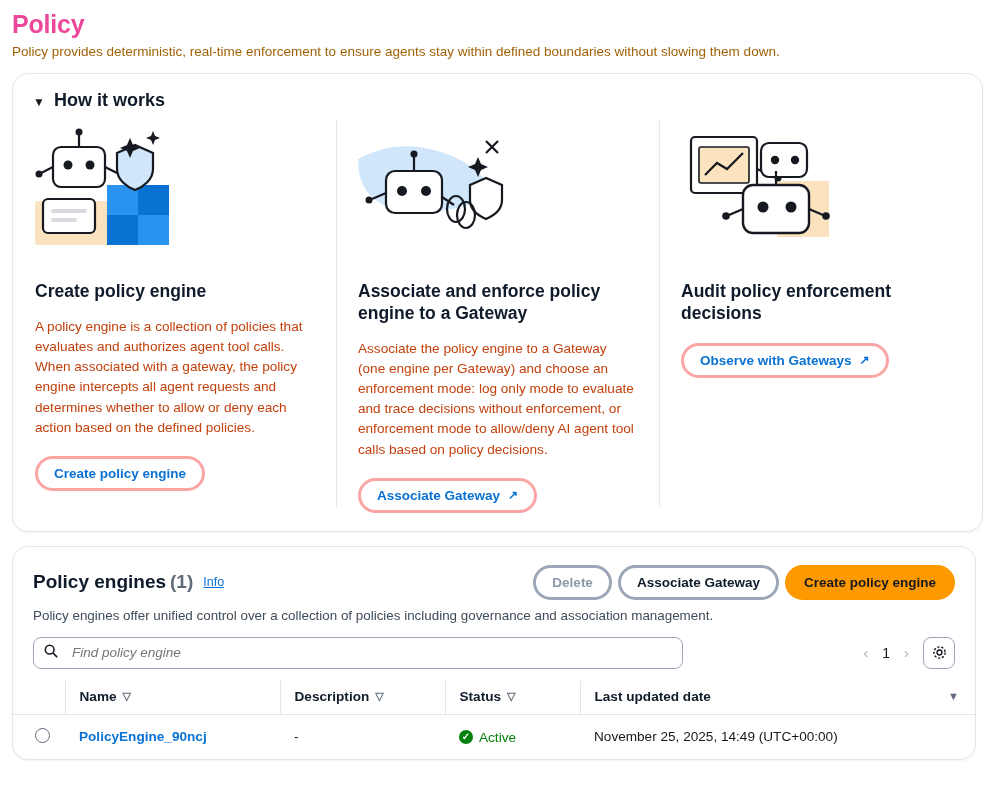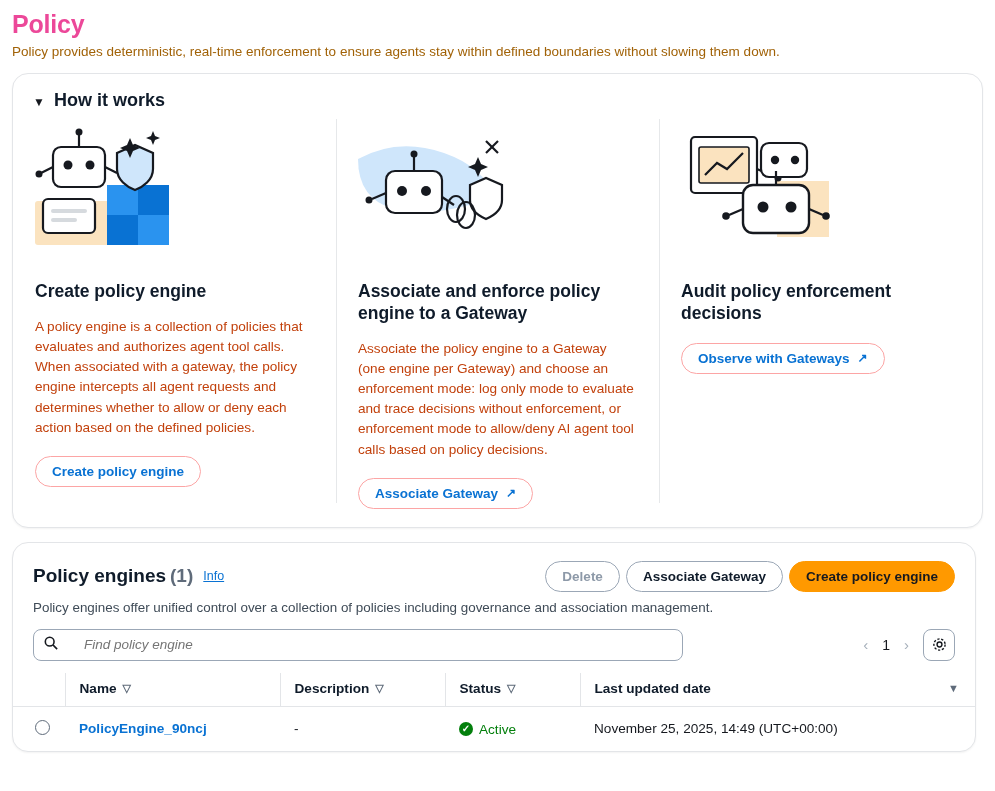--- a/index.html
+++ b/index.html
@@ -96,21 +96,21 @@
   .btn {
     display: inline-flex;
     align-items: center;
     gap: 8px;
     border-radius: 20px;
     font-size: 13.5px;
     font-weight: bold;
     padding: 7px 16px;
     cursor: pointer;
     background: #ffffff;
-    border: 1px solid #fca5a5;
+    border: 3px solid #fca5a5;
     color: #0972d3;
     white-space: nowrap;
   }
   .btn.primary {
     background: #ff9900;
     border-color: #ff9900;
     color: #16191f;
   }
   .btn.muted {
     border-color: #9ba7b6;
@@ -176,21 +176,21 @@
   }
   .search-box {
     flex: 1 1 auto;
     max-width: 650px;
     height: 32px;
     border: 1px solid #9ba7b6;
     border-radius: 8px;
     display: flex;
     align-items: center;
     padding: 0 10px;
-    gap: 24px;
+    gap: 12px;
     background: #fff;
   }
   .search-box input {
     border: none;
     outline: none;
     font-size: 13.5px;
     font-style: italic;
     color: #5f6b7a;
     width: 100%;
     font-family: "Liberation Sans", sans-serif;

